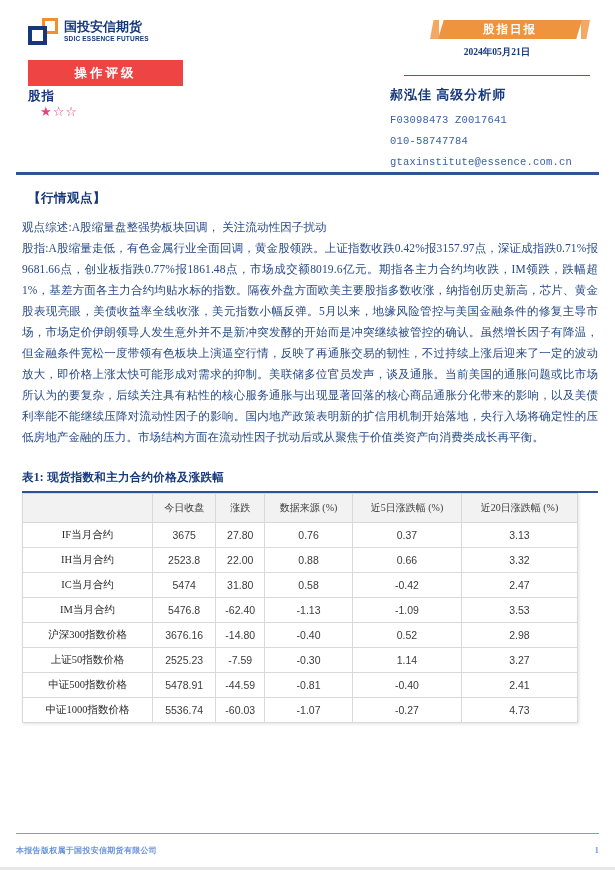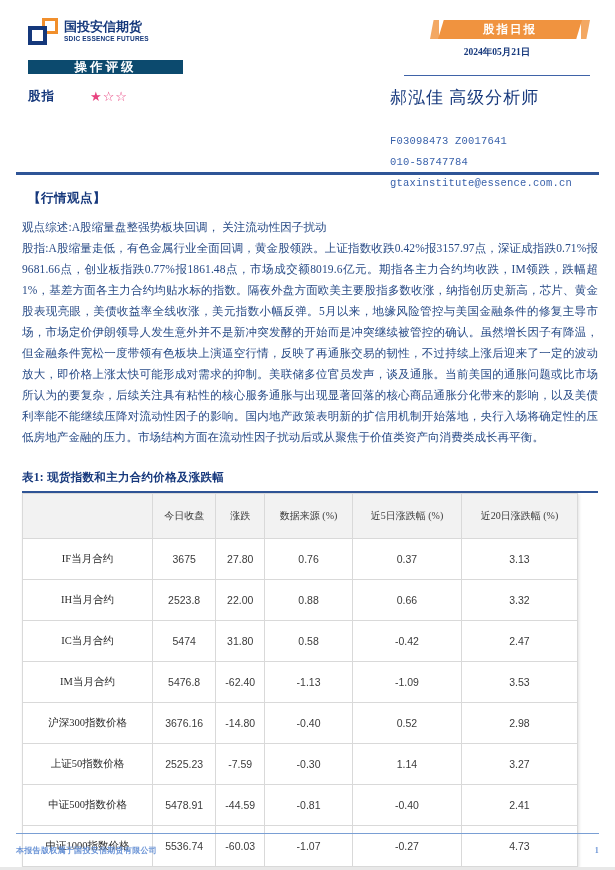--- a/index.html
+++ b/index.html
@@ -75,37 +75,38 @@
     letter-spacing: 0.2px;
     line-height: 8px;
     margin-top: 1px;
   }
 
   .rating-bar {
     position: absolute;
     left: 28px;
     top: 60px;
     width: 155px;
-    height: 14px;
-    background: #0c4a6e;
+    height: 26px;
+    background: #ef4444;
     color: #ffffff;
     font-size: 12.5px;
     font-weight: bold;
     letter-spacing: 3px;
     display: flex;
     align-items: center;
     justify-content: center;
   }
 
   .rating-row {
     position: absolute;
     left: 28px;
     top: 88px;
     display: flex;
     align-items: center;
+    flex-direction: column;
   }
   .rating-label {
     font-size: 12.5px;
     font-weight: bold;
     color: #16387c;
     letter-spacing: 1px;
     width: 62px;
   }
   .stars {
     font-size: 13px;
@@ -163,25 +164,25 @@
   }
 
   .analyst {
     position: absolute;
     right: 25px;
     top: 86px;
     width: 200px;
     text-align: left;
   }
   .analyst-name {
-    font-size: 17px;
-    font-weight: normal;
+    font-size: 13px;
+    font-weight: bold;
     color: #16387c;
     letter-spacing: 1px;
-    margin-bottom: 26px;
+    margin-bottom: 10px;
   }
   .analyst-line {
     font-family: "Liberation Mono", "DejaVu Sans Mono", monospace;
     font-size: 10.5px;
     color: #3a62ab;
     margin-bottom: 9px;
     letter-spacing: 0.2px;
   }
 
   .header-rule {
@@ -236,21 +237,21 @@
     font-size: 10.5px;
     color: #3b3b3b;
     box-shadow: 1px 1px 3px rgba(0,0,0,0.12);
     background: #ffffff;
   }
   table.data th, table.data td {
     border: 1px solid #d9d9d9;
     height: 22px;
     text-align: center;
     font-weight: normal;
-    padding: 9px 2px;
+    padding: 1px 2px;
   }
   table.data thead th {
     background: #f2f2f2;
     color: #3b3b3b;
     font-size: 10px;
     height: 26px;
   }
   table.data tbody td.rowlabel {
     width: 125px;
     color: #2b2b2b;

